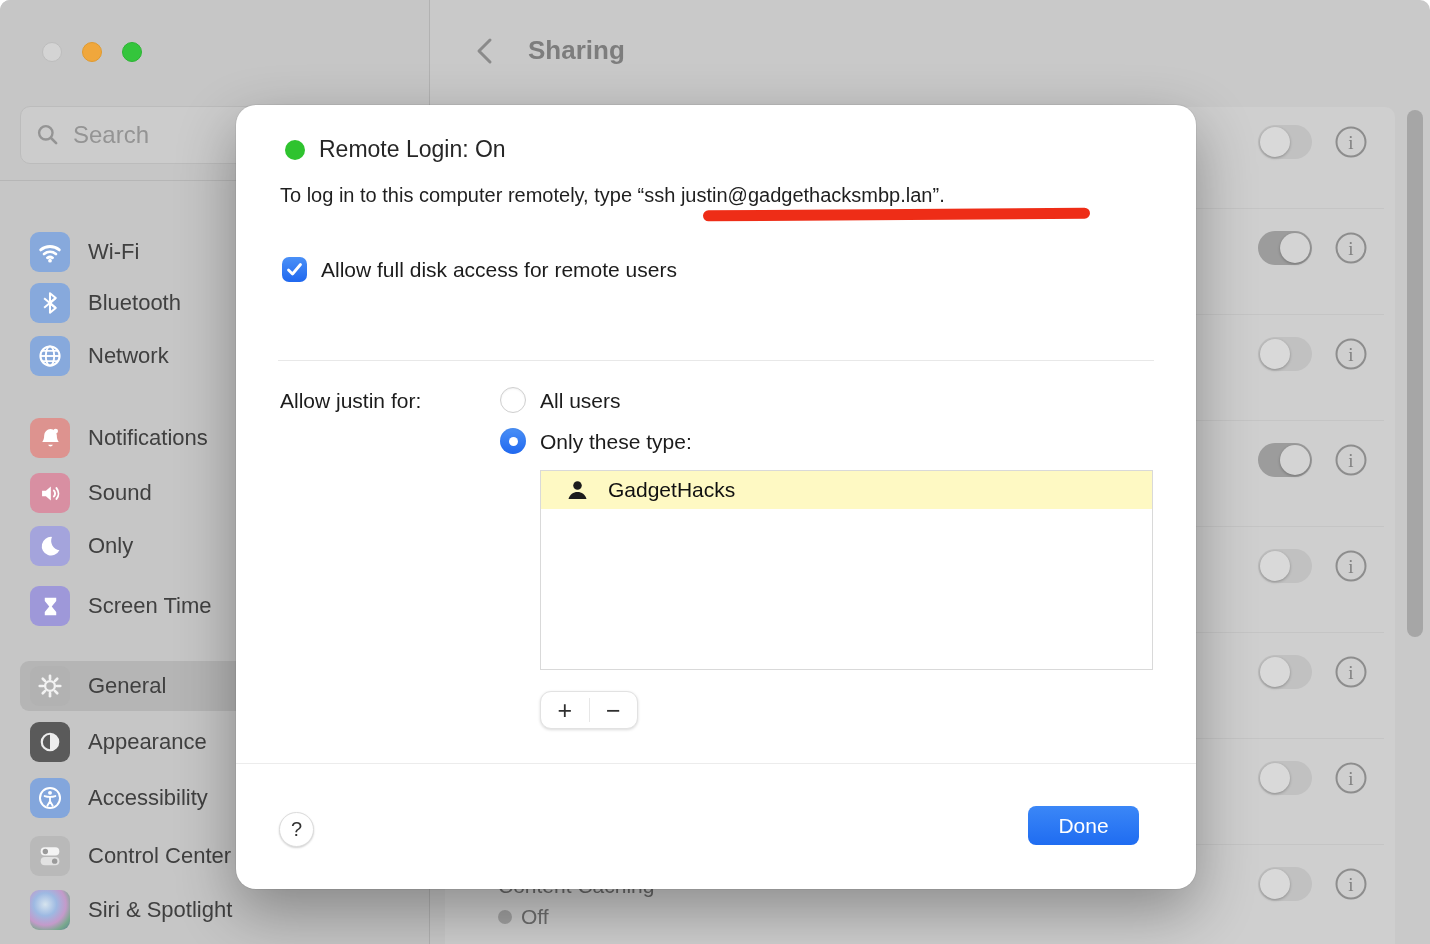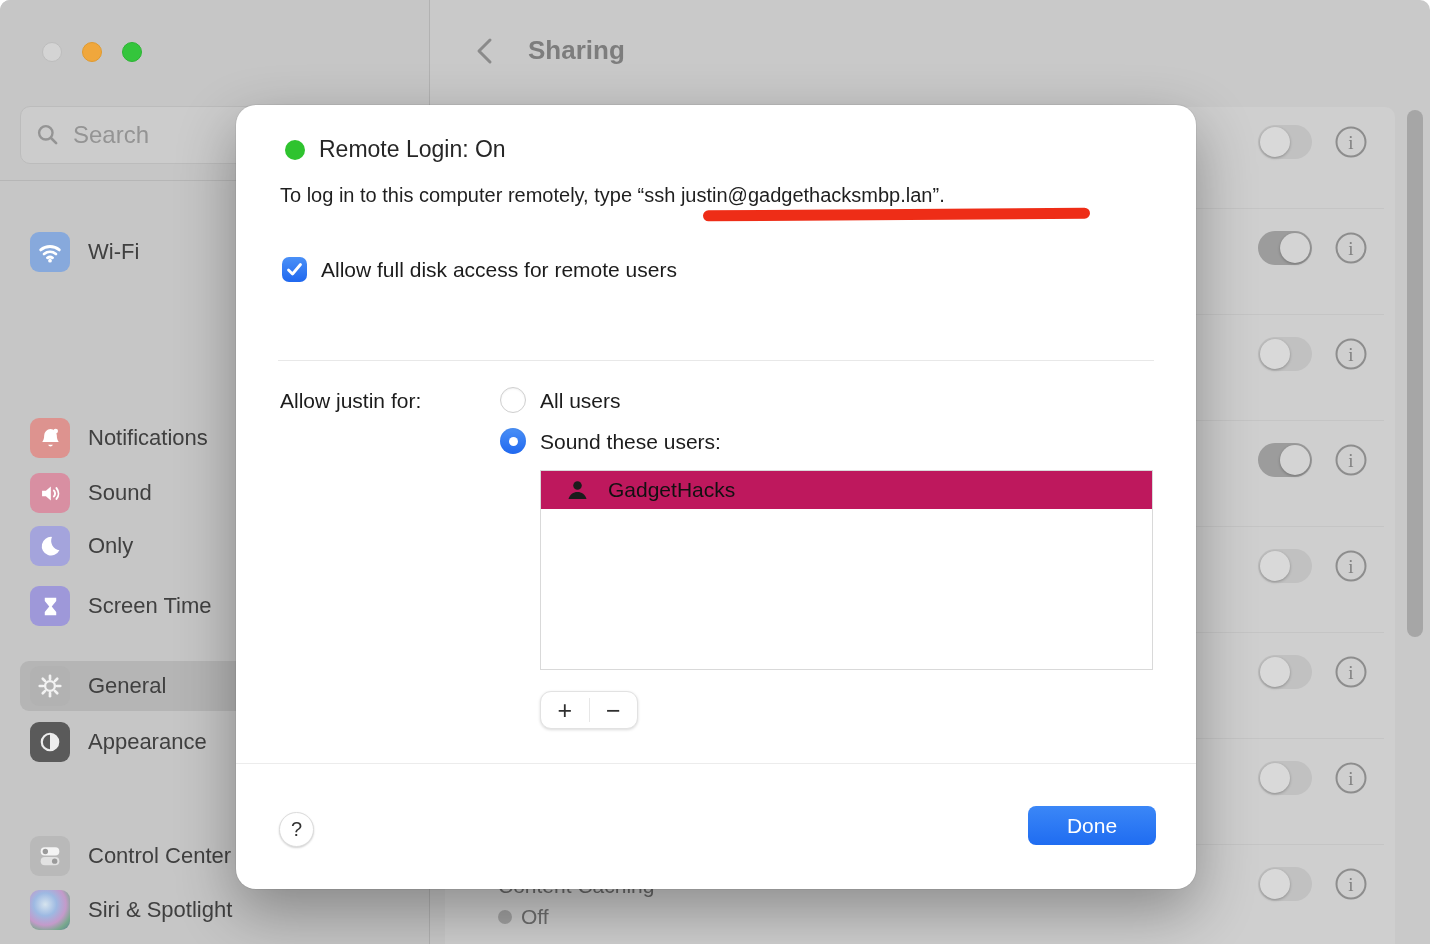--- a/index.html
+++ b/index.html
@@ -74,34 +74,34 @@
   .dlg-divider { position:absolute; left:42px; top:255px; width:876px; height:1px; background:#e8e8e8; }
   .access-label { position:absolute; left:44px; top:283px; font-size:21px; line-height:26px; color:#1c1c1c; }
   .radio { position:absolute; left:264px; width:26px; height:26px; border-radius:50%; background:#fff;
            border:1.5px solid #cfcfcf; box-shadow:inset 0 1px 2px rgba(0,0,0,.06); }
   .radio.selected { background:linear-gradient(180deg,#4a90f7,#2068ef); border:none; }
   .radio.selected::after { content:""; position:absolute; left:8.5px; top:8.5px; width:9px; height:9px; border-radius:50%; background:#fff; }
   .radio-label { position:absolute; left:304px; font-size:21px; line-height:26px; color:#1c1c1c; }
 
   .user-list { position:absolute; left:304px; top:365px; width:613px; height:200px; background:#fff; border:1px solid #d9d9d9; }
   .user-row { height:38px; display:flex; align-items:center; }
-  .user-row.selected { background:#be185d; }
+  .user-row.selected { background:#fef9c3; }
   .user-row .p-icon { margin-left:23px; width:27px; height:27px; flex:0 0 auto; }
   .user-row .u-name { margin-left:17px; font-size:21px; color:#111; }
 
   .plusminus { position:absolute; left:304px; top:586px; width:98px; height:38px; background:#fff; border:1px solid #e2e2e2;
                border-radius:11px; box-shadow:0 1px 3px rgba(0,0,0,.15); display:flex; align-items:center; }
   .pm-btn { flex:1; text-align:center; font-size:25px; color:#2f2f2f; line-height:36px; }
   .pm-sep { width:1px; height:24px; background:#e7e7e7; }
 
   .footer-divider { position:absolute; left:0; top:658px; width:100%; height:1px; background:#ececec; }
   .help-btn { position:absolute; left:43px; top:707px; width:35px; height:35px; border-radius:50%; background:#fff;
               border:1px solid #dcdcdc; box-shadow:0 1px 2px rgba(0,0,0,.18); display:flex; align-items:center; justify-content:center;
               font-size:20px; color:#333; }
-  .done-btn { position:absolute; left:792px; top:701px; width:128px; height:39px; border-radius:8px;
+  .done-btn { position:absolute; left:792px; top:701px; width:111px; height:39px; border-radius:8px;
               background:linear-gradient(180deg,#3b87f7,#1f6cf1); color:#fff; font-size:21px; font-weight:500;
               display:flex; align-items:center; justify-content:center; }
 </style>
 </head>
 <body>
 
 <div class="stage">
   <div class="window">
 
     <div class="sidebar">
@@ -125,21 +125,43 @@
           <svg width="28" height="28" viewBox="0 0 24 24">
               <path d="M4 10.2a12.5 12.5 0 0 1 16 0" fill="none" stroke="#fff" stroke-width="2.4" stroke-linecap="round"></path>
               <path d="M6.9 13.7a8.2 8.2 0 0 1 10.2 0" fill="none" stroke="#fff" stroke-width="2.4" stroke-linecap="round"></path>
               <path d="M9.8 17a4 4 0 0 1 4.4 0" fill="none" stroke="#fff" stroke-width="2.4" stroke-linecap="round"></path>
               <circle cx="12" cy="19.4" r="1.6" fill="#fff"></circle>
             </svg>
         </span>
         <span class="lbl">Wi-Fi</span>
       </div>
 
-
+      <div class="side-item" style="top:278px">
+        <span class="app-icon ic-bt">
+          <svg width="26" height="26" viewBox="0 0 24 24">
+              <path d="M12 3v18l5.3-4.4L12 12l5.3-4.6L12 3z" fill="none" stroke="#fff" stroke-width="1.9" stroke-linejoin="round"></path>
+              <line x1="6.6" y1="7.6" x2="17.3" y2="16.6" stroke="#fff" stroke-width="1.9"></line>
+              <line x1="17.3" y1="7.4" x2="6.6" y2="16.4" stroke="#fff" stroke-width="1.9"></line>
+            </svg>
+        </span>
+        <span class="lbl">Bluetooth</span>
+      </div>
+
+      <div class="side-item" style="top:331px">
+        <span class="app-icon ic-net">
+          <svg width="28" height="28" viewBox="0 0 24 24">
+              <circle cx="12" cy="12" r="8.2" fill="none" stroke="#fff" stroke-width="1.8"></circle>
+              <ellipse cx="12" cy="12" rx="3.6" ry="8.2" fill="none" stroke="#fff" stroke-width="1.6"></ellipse>
+              <line x1="3.8" y1="12" x2="20.2" y2="12" stroke="#fff" stroke-width="1.6"></line>
+              <line x1="4.9" y1="7.6" x2="19.1" y2="7.6" stroke="#fff" stroke-width="1.4"></line>
+              <line x1="4.9" y1="16.4" x2="19.1" y2="16.4" stroke="#fff" stroke-width="1.4"></line>
+            </svg>
+        </span>
+        <span class="lbl">Network</span>
+      </div>
 
       <div class="side-item" style="top:413px">
         <span class="app-icon ic-bell">
           <svg width="27" height="27" viewBox="0 0 24 24">
               <path d="M12 3.6a5.6 5.6 0 0 1 5.6 5.6c0 3.2.9 4.9 1.8 6H4.6c.9-1.1 1.8-2.8 1.8-6A5.6 5.6 0 0 1 12 3.6z" fill="#fff"></path>
               <path d="M9.9 17.6a2.2 2.2 0 0 0 4.2 0z" fill="#fff"></path>
               <circle cx="16.6" cy="5.4" r="2.1" fill="#fff"></circle>
             </svg>
         </span>
         <span class="lbl">Notifications</span>
@@ -196,20 +218,30 @@
       <div class="side-item" style="top:717px">
         <span class="app-icon ic-app">
           <svg width="26" height="26" viewBox="0 0 24 24">
               <circle cx="12" cy="12" r="7.6" fill="none" stroke="#ededed" stroke-width="2"></circle>
               <path d="M12 4.4a7.6 7.6 0 0 1 0 15.2z" fill="#ededed"></path>
             </svg>
         </span>
         <span class="lbl">Appearance</span>
       </div>
 
+      <div class="side-item" style="top:773px">
+        <span class="app-icon ic-acc">
+          <svg width="28" height="28" viewBox="0 0 24 24">
+              <circle cx="12" cy="12" r="8.6" fill="none" stroke="#fff" stroke-width="1.7"></circle>
+              <circle cx="12" cy="7.6" r="1.7" fill="#fff"></circle>
+              <path d="M7.4 10.3c3.1 1 6.1 1 9.2 0M12 11.4v3.4m0 0l-2.3 3.8m2.3-3.8l2.3 3.8" fill="none" stroke="#fff" stroke-width="1.6" stroke-linecap="round"></path>
+            </svg>
+        </span>
+        <span class="lbl">Accessibility</span>
+      </div>
 
       <div class="side-item" style="top:831px">
         <span class="app-icon ic-cc">
           <svg width="28" height="28" viewBox="0 0 24 24">
               <rect x="4" y="4.6" width="16" height="7" rx="3.5" fill="#f4f4f4"></rect>
               <circle cx="8" cy="8.1" r="2.3" fill="#9a9a9a"></circle>
               <rect x="4" y="12.9" width="16" height="7" rx="3.5" fill="#f4f4f4" opacity=".7"></rect>
               <circle cx="16" cy="16.4" r="2.3" fill="#9a9a9a"></circle>
             </svg>
         </span>
@@ -316,21 +348,21 @@
         </svg>
       </div>
       <div class="cb-label">Allow full disk access for remote users</div>
 
       <div class="dlg-divider"></div>
 
       <div class="access-label">Allow justin for:</div>
       <div class="radio" style="top:282px"></div>
       <div class="radio-label" style="top:283px">All users</div>
       <div class="radio selected" style="top:323px"></div>
-      <div class="radio-label" style="top:324px">Sound these users:</div>
+      <div class="radio-label" style="top:324px">Only these type:</div>
 
       <div class="user-list">
         <div class="user-row selected">
           <svg class="p-icon" viewBox="0 0 24 24">
             <circle cx="12" cy="7.6" r="3.8" fill="#1c1c1c"></circle>
               <path d="M4 19.5c1.2-4.2 4.2-6.2 8-6.2s6.8 2 8 6.2z" fill="#1c1c1c"></path>
           </svg>
           <span class="u-name">GadgetHacks</span>
         </div>
       </div>

